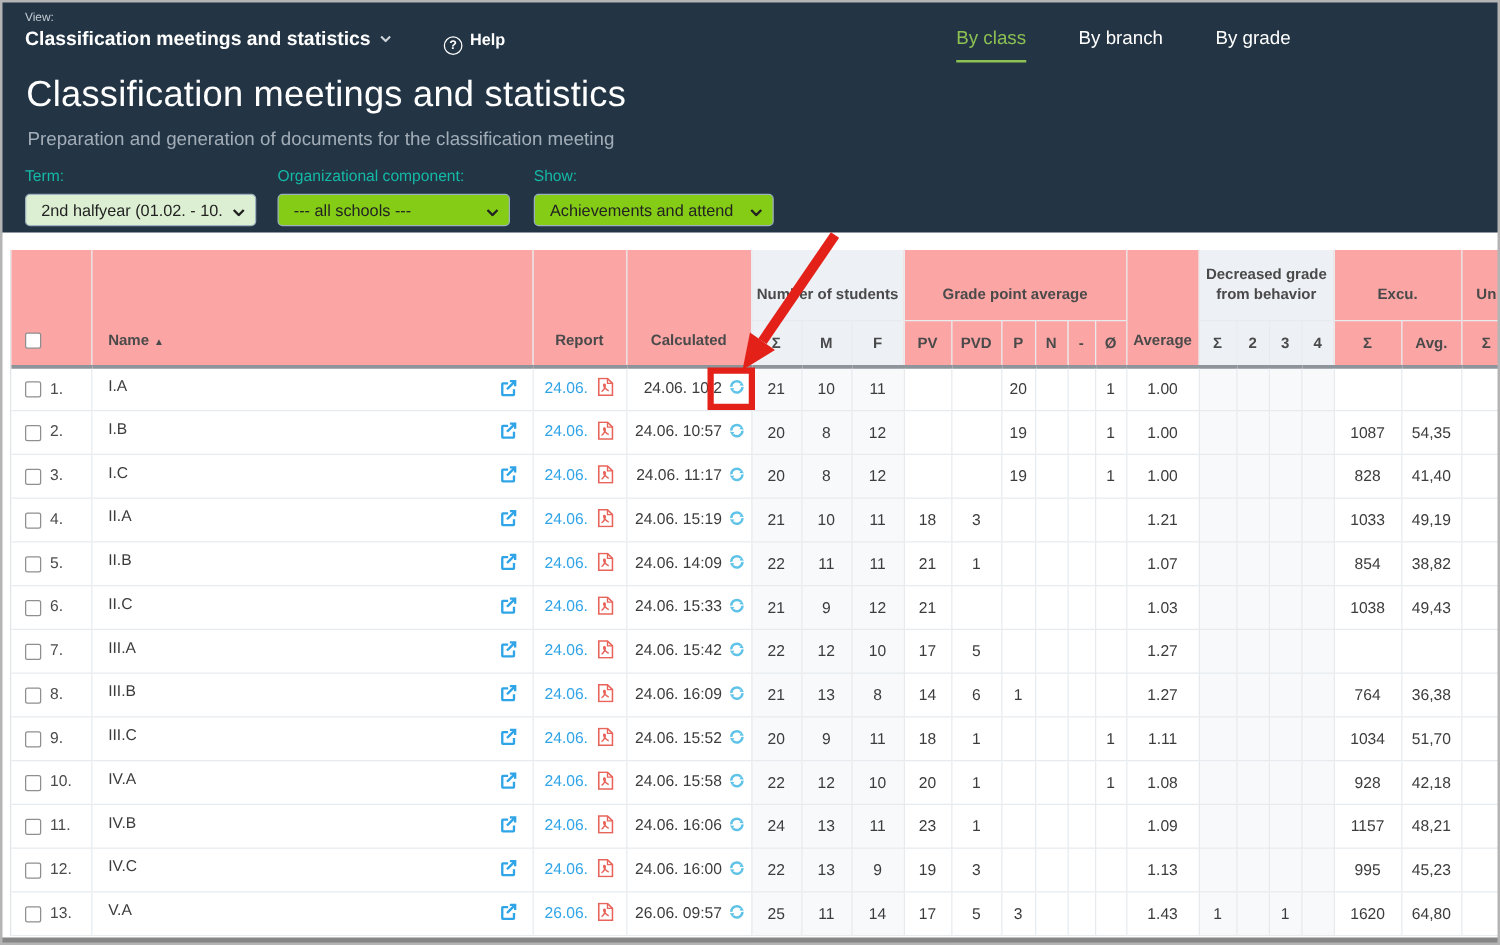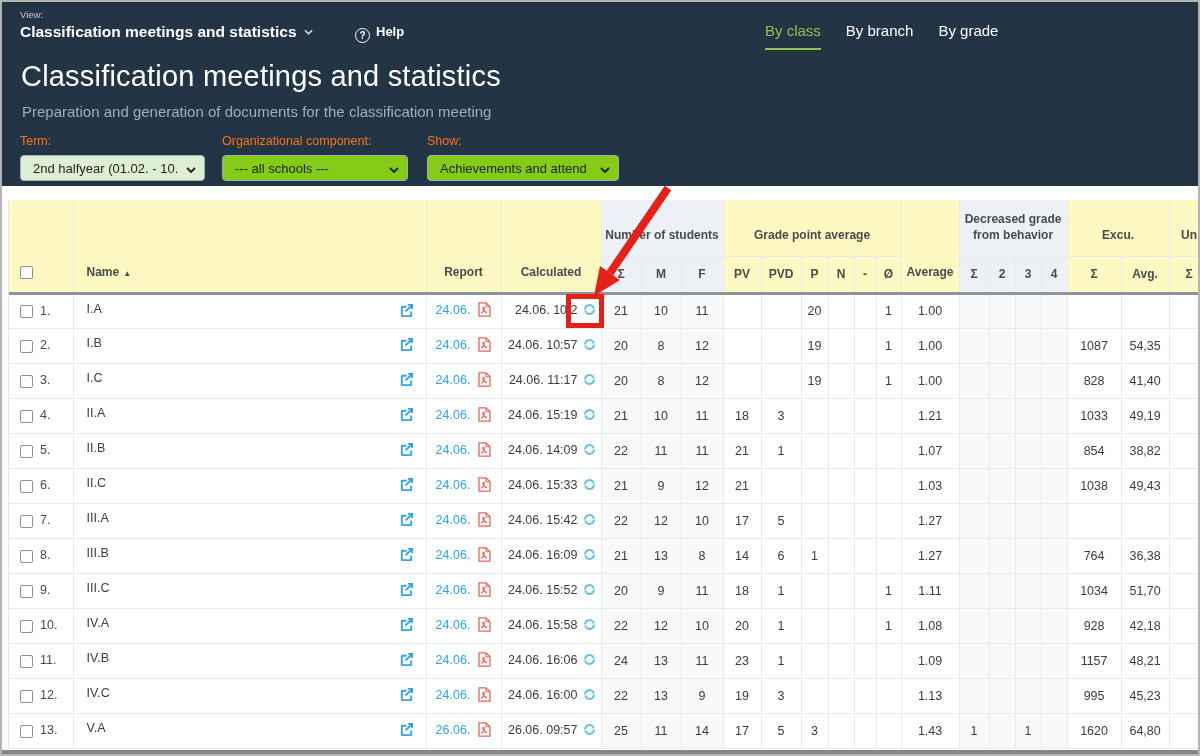--- a/index.html
+++ b/index.html
@@ -11,46 +11,46 @@
   .frame { position:absolute; inset:0; border:2px solid #b4b4b4; pointer-events:none; z-index:90; }
 
   
   .topbar { position:relative; height:186px; background:#233544; color:#fff; }
   .view-label { position:absolute; left:20px; top:9px; font-size:9.5px; color:#c3cbd3; }
   .view-title { position:absolute; left:20px; top:21px; font-size:15.5px; font-weight:bold; color:#fff; cursor:pointer; }
   .view-title .caret { margin-left:7px; display:inline-block; vertical-align:2px; }
   .help { position:absolute; left:355px; top:24px; font-size:13px; font-weight:bold; color:#fff; cursor:pointer; }
   .qmark { display:inline-block; width:15px; height:15px; line-height:13px; text-align:center;
            border:1.4px solid #fff; border-radius:50%; font-size:10px; margin-right:6px; vertical-align:-3px; }
-  .tabs { position:absolute; left:765px; top:22px; display:flex; gap:25px; }
+  .tabs { position:absolute; left:765px; top:22px; display:flex; gap:42px; }
   .tab { font-size:15px; color:#fff; padding-bottom:9px; cursor:pointer; white-space:nowrap; }
   .tab.active { color:#8dc153; border-bottom:2.5px solid #8dc153; }
   .page-title { position:absolute; left:21px; top:60px; font-size:29px; font-weight:400; color:#fff; letter-spacing:.2px; }
   .page-subtitle { position:absolute; left:22px; top:103px; font-size:15px; color:#a2adb8;text-align:center; }
 
   .filter { position:absolute; top:134px; }
-  .filter .flabel { font-size:12.5px; color:#f97316; margin-bottom:7px; }
+  .filter .flabel { font-size:12.5px; color:#14b8a6; margin-bottom:7px; }
   .control { height:26px; background:#84cc16; border:1px solid #9db0bd; border-radius:4px;
              display:flex; align-items:center; font-size:13px; color:#222; }
   .control.select { justify-content:space-between; padding:0 8px 0 12px; cursor:pointer; }
   .f-term  { left:20px; }  .f-term .control { width:185px; background:#ddefd2; }
   .f-org   { left:222px; } .f-org .control { width:186px; }
   .f-show  { left:427px; } .f-show .control { width:192px; }
   .f-search{ left:628px; }
   .f-search input { width:285px; height:26px; border:1px solid #9db0bd; border-radius:4px;
                     padding:0 10px; font-size:13px; font-family:"Liberation Sans",sans-serif; color:#333; }
   .f-search input::placeholder { color:#98a0a6; }
   .selval { white-space:nowrap; overflow:hidden; }
 
   
   .content { background:#fff; padding-top:14px; }
   .table-wrap { margin-left:8px; width:1192px; overflow:hidden; border-left:1px solid #e2e5e8; }
   table { border-collapse:collapse; table-layout:fixed; width:1200px; font-size:12.5px; color:#3c3c3c; }
   th, td { border-right:1px solid #e8ebee; }
-  thead th { font-size:12px; font-weight:bold; color:#4a4a4a; background:#fef9c3; }
+  thead th { font-size:12px; font-weight:bold; color:#4a4a4a; background:#fca5a5; }
   tr.rowA th { height:56px; vertical-align:bottom; padding-bottom:12px; text-align:center; line-height:1.3; }
   tr.rowB th { height:37px; text-align:center; border-top:1px solid #e8ebee; }
   thead th.span2 { vertical-align:bottom; padding-bottom:11px; }
   tr.rowB th, thead th.span2 { border-bottom:3px solid #8d949a; }
   .shade-h { background:#edf1f5 !important; }
   .shade   { background:#f7f9fb; }
   tbody td { height:35px; border-bottom:1px solid #e8ebee; text-align:center; }
   .c-sel { text-align:left !important; padding-left:11px; }
   .cb { display:inline-block; width:13px; height:13px; background:#fff; border:1px solid #8f8f8f;
         border-radius:2px; vertical-align:middle; cursor:pointer; }

